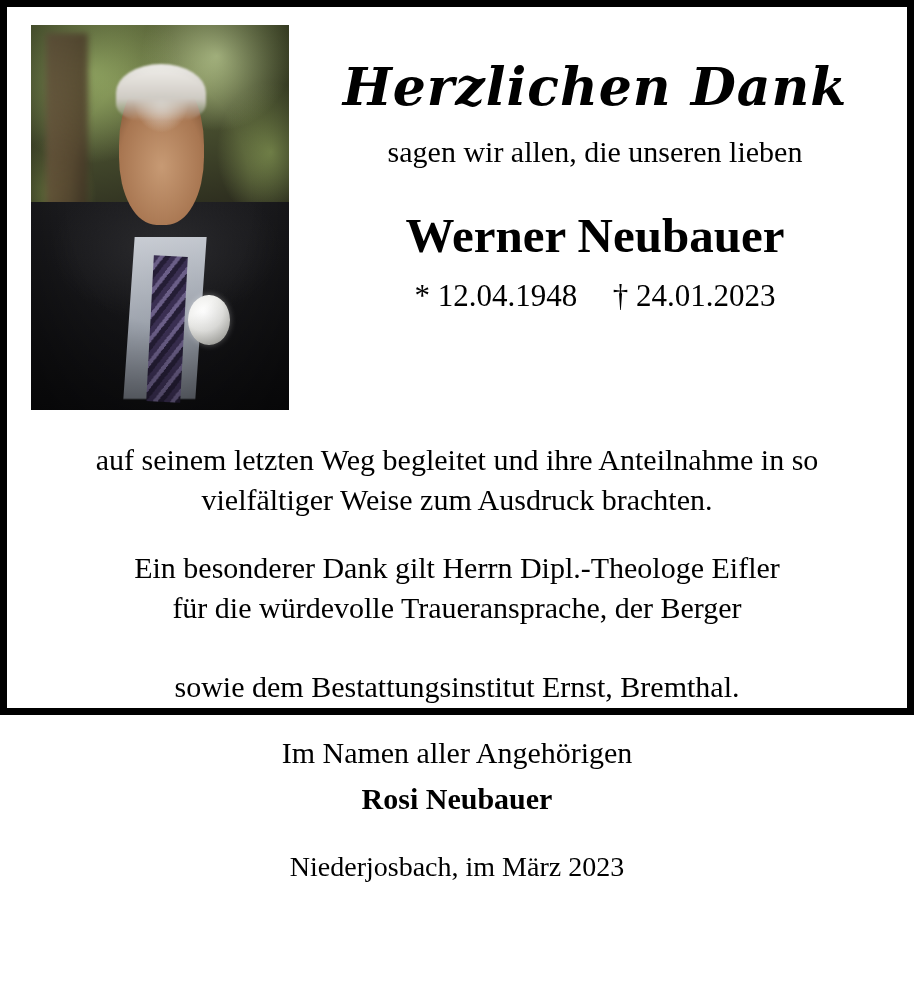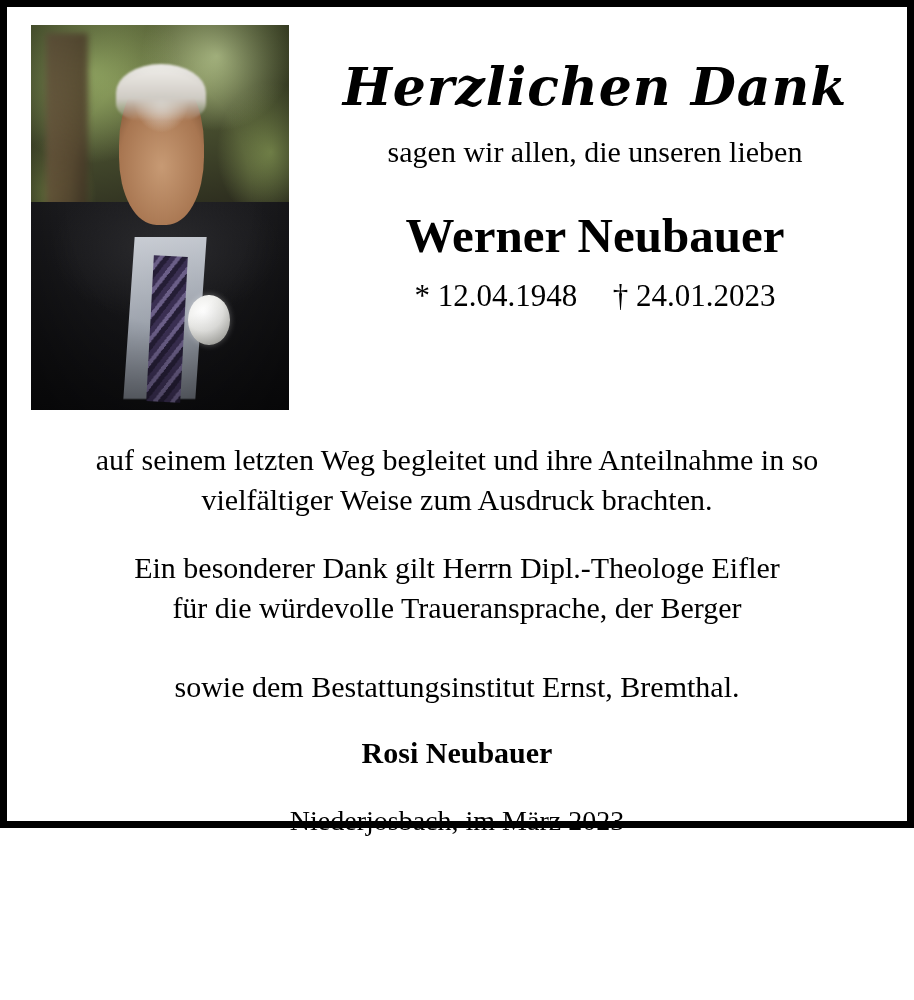--- a/index.html
+++ b/index.html
@@ -10,21 +10,21 @@
   body {
     width: 914px;
     height: 1000px;
     font-family: "Liberation Serif", serif;
     color: #000000;
     overflow: hidden;
   }
   .notice {
     position: relative;
     width: 914px;
-    height: 828px;
+    height: 715px;
     box-sizing: border-box;
     background: #ffffff;
     border: 7px solid #000000;
     padding: 0;
   }
   .inner {
     position: absolute;
     left: 0;
     top: 0;
     right: 0;
@@ -234,20 +234,21 @@
 
       <p class="para">auf seinem letzten Weg begleitet und ihre Anteilnahme in so vielfältiger Weise zum Ausdruck brachten.</p>
 
       <p class="para para-tight">
         <span>Ein besonderer Dank gilt Herrn Dipl.-Theologe Eifler</span><br>
         <span>für die würdevolle Traueransprache, der Berger</span><br>
         <br>
         <span>sowie dem Bestattungsinstitut Ernst, Bremthal.</span>
       </p>
 
+      <p class="para" style="margin-bottom:6px;">Im Namen aller Angehörigen</p>
 
       <p class="closing-name">Rosi Neubauer</p>
 
       <p class="place-date">Niederjosbach, im März 2023</p>
 
     </div>
 
   </div>
 </div>
 

